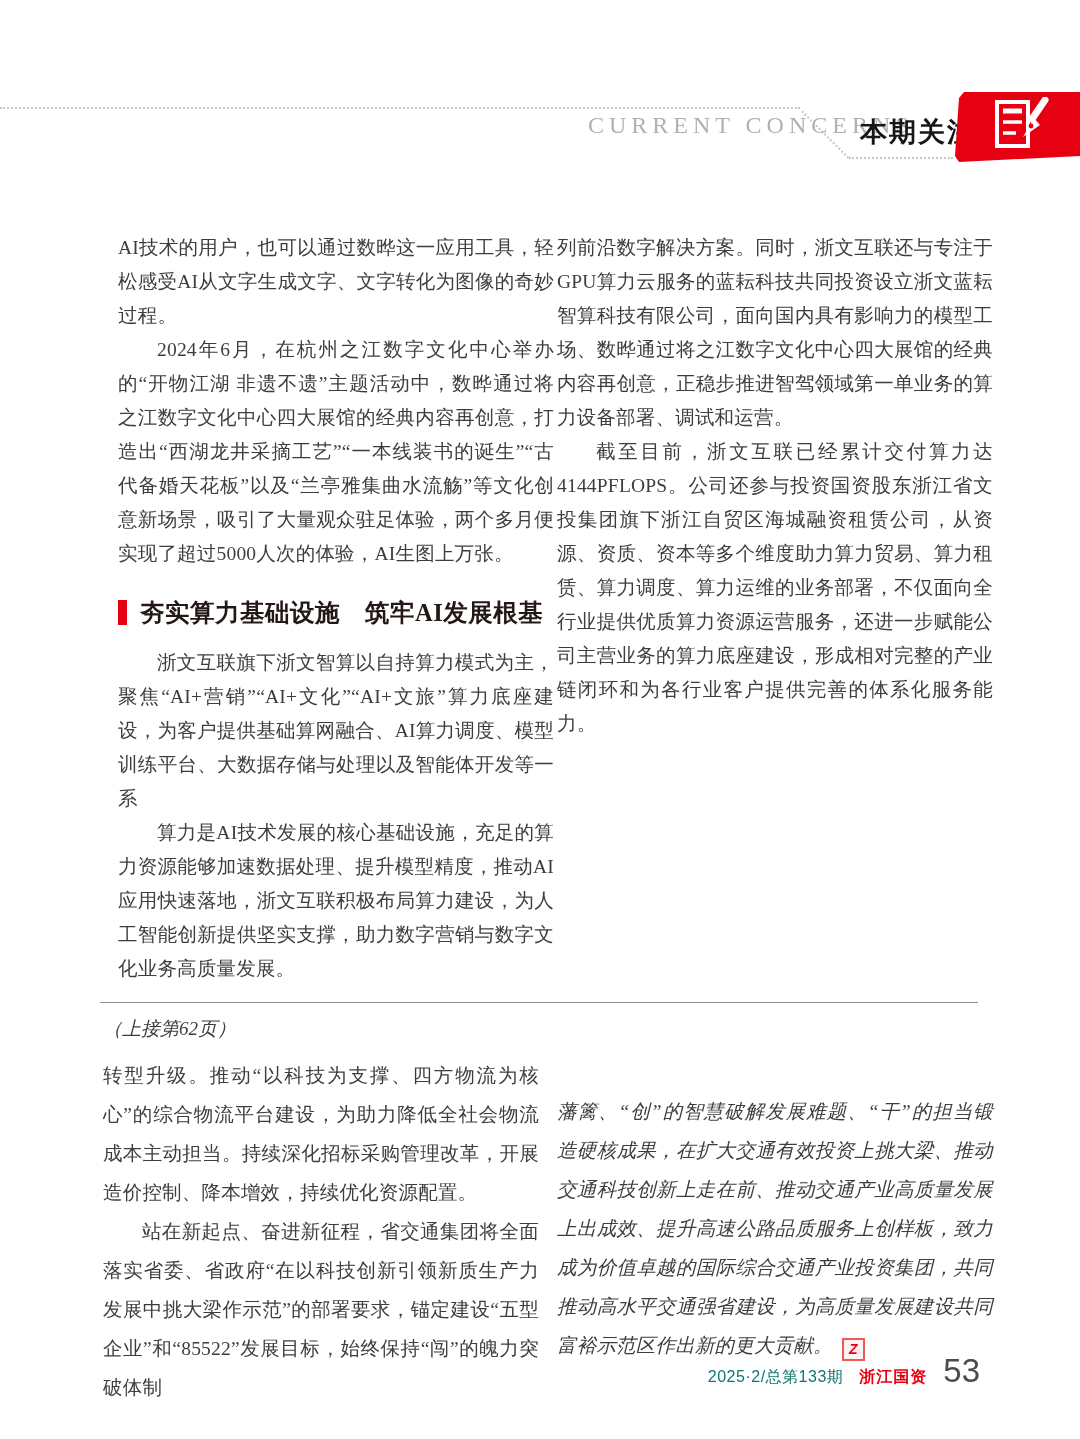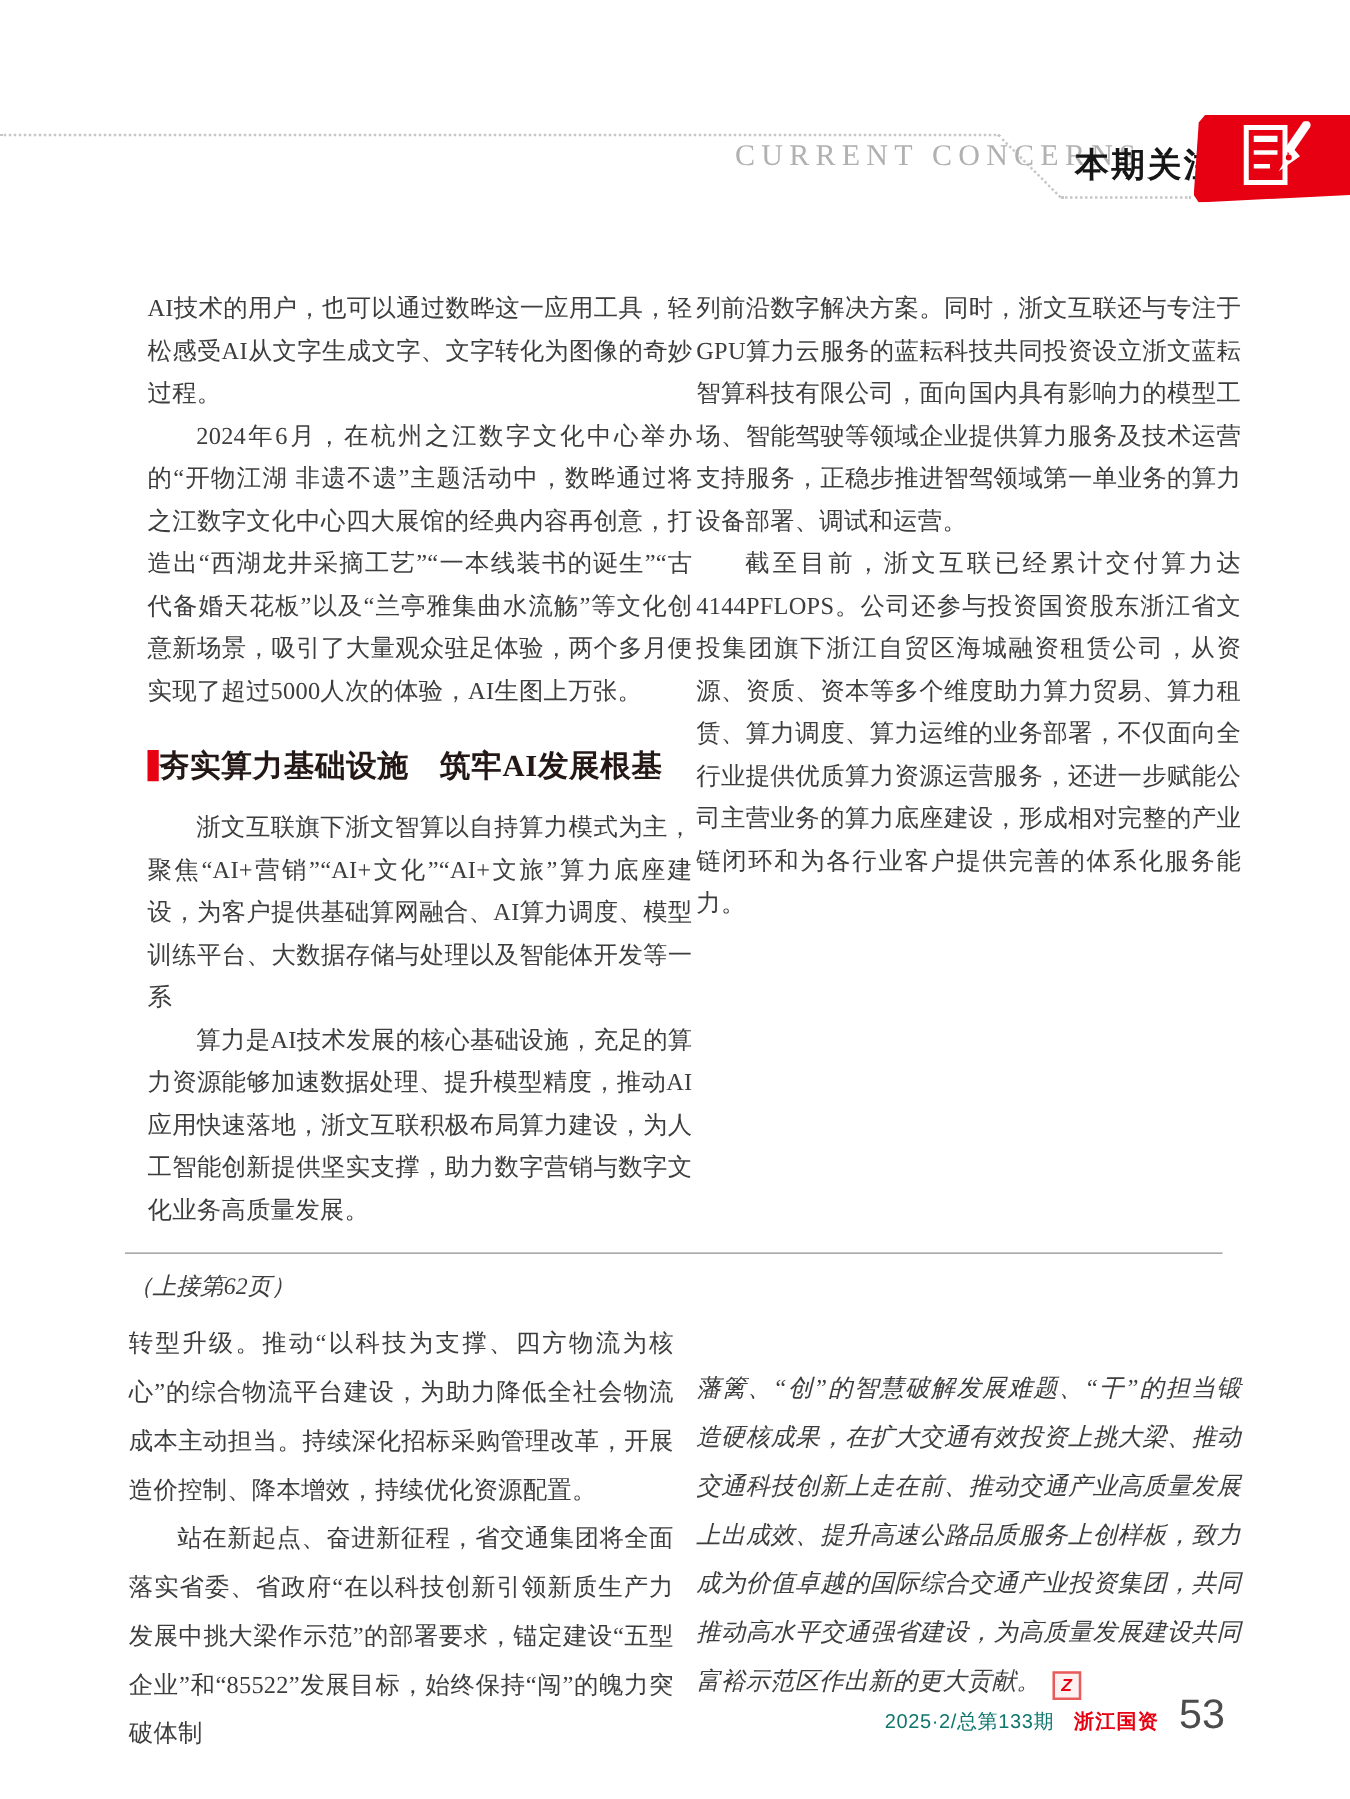--- a/index.html
+++ b/index.html
@@ -24,21 +24,21 @@
   .col{position:absolute;width:436px;}
   .col-tl{left:118px;top:231px;}
   .col-tr{left:557px;top:231px;}
   .col-bl{left:103px;top:1056px;}
   .col-br{left:557px;top:1092px;font-style:italic;}
   .para{margin:0;font-size:19.5px;line-height:34px;text-align:justify;color:#3d3d3d;
         letter-spacing:0.2px;}
   .col-bl .para,.col-br .para{line-height:39px;}
   .indent{text-indent:2em;}
 
-  .heading{display:flex;align-items:center;margin:25px 0 17px 0;}
+  .heading{display:flex;align-items:center;gap:13px;margin:25px 0 17px 0;}
   .heading-bar{width:9px;height:25px;background:#e60012;flex:0 0 auto;}
   .heading-text{font-size:24.5px;font-weight:bold;color:#231815;letter-spacing:0.5px;
                 font-family:"Liberation Serif","DejaVu Serif",serif;}
 
   .endmark{display:inline-block;width:19px;height:19px;line-height:19px;text-align:center;
            border:2px solid #e95a5a;background:#fdf1f1;color:#e60012;font-weight:bold;
            font-size:14px;font-family:"Liberation Sans","DejaVu Sans",sans-serif;
            margin-left:9px;vertical-align:-2px;text-indent:0;}
 
   
@@ -83,21 +83,21 @@
     <p class="para indent">2024年6月，在杭州之江数字文化中心举办的“开物江湖 非遗不遗”主题活动中，数晔通过将之江数字文化中心四大展馆的经典内容再创意，打造出“西湖龙井采摘工艺”“一本线装书的诞生”“古代备婚天花板”以及“兰亭雅集曲水流觞”等文化创意新场景，吸引了大量观众驻足体验，两个多月便实现了超过5000人次的体验，AI生图上万张。</p>
     <div class="heading">
       <span class="heading-bar"></span>
       <span class="heading-text">夯实算力基础设施　筑牢AI发展根基</span>
     </div>
     <p class="para indent">浙文互联旗下浙文智算以自持算力模式为主，聚焦“AI+营销”“AI+文化”“AI+文旅”算力底座建设，为客户提供基础算网融合、AI算力调度、模型训练平台、大数据存储与处理以及智能体开发等一系</p>
     <p class="para indent">算力是AI技术发展的核心基础设施，充足的算力资源能够加速数据处理、提升模型精度，推动AI应用快速落地，浙文互联积极布局算力建设，为人工智能创新提供坚实支撑，助力数字营销与数字文化业务高质量发展。</p>
   </div>
 
   <div class="col col-tr">
-    <p class="para">列前沿数字解决方案。同时，浙文互联还与专注于GPU算力云服务的蓝耘科技共同投资设立浙文蓝耘智算科技有限公司，面向国内具有影响力的模型工场、智能驾驶等领域企业提供算力服务及技术运营支持服务，正稳步推进智驾领域第一单业务的算力设备部署、调试和运营。</p>
+    <p class="para">列前沿数字解决方案。同时，浙文互联还与专注于GPU算力云服务的蓝耘科技共同投资设立浙文蓝耘智算科技有限公司，面向国内具有影响力的模型工场、数晔通过将之江数字文化中心四大展馆的经典内容再创意，正稳步推进智驾领域第一单业务的算力设备部署、调试和运营。</p>
     <p class="para indent">截至目前，浙文互联已经累计交付算力达4144PFLOPS。公司还参与投资国资股东浙江省文投集团旗下浙江自贸区海城融资租赁公司，从资源、资质、资本等多个维度助力算力贸易、算力租赁、算力调度、算力运维的业务部署，不仅面向全行业提供优质算力资源运营服务，还进一步赋能公司主营业务的算力底座建设，形成相对完整的产业链闭环和为各行业客户提供完善的体系化服务能力。</p>
   </div>
 
   <div class="rule"></div>
   <div class="continued">（上接第62页）</div>
 
   <div class="col col-bl">
     <p class="para">转型升级。推动“以科技为支撑、四方物流为核心”的综合物流平台建设，为助力降低全社会物流成本主动担当。持续深化招标采购管理改革，开展造价控制、降本增效，持续优化资源配置。</p>
     <p class="para indent">站在新起点、奋进新征程，省交通集团将全面落实省委、省政府“在以科技创新引领新质生产力发展中挑大梁作示范”的部署要求，锚定建设“五型企业”和“85522”发展目标，始终保持“闯”的魄力突破体制</p>
   </div>

